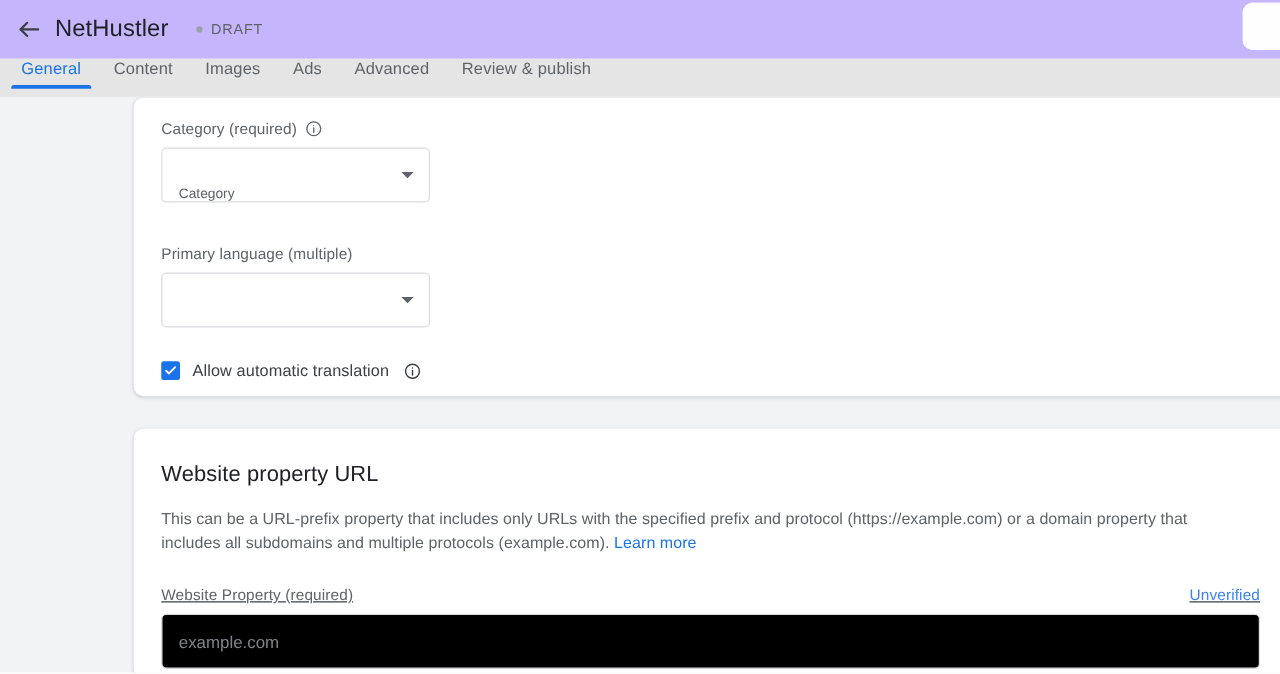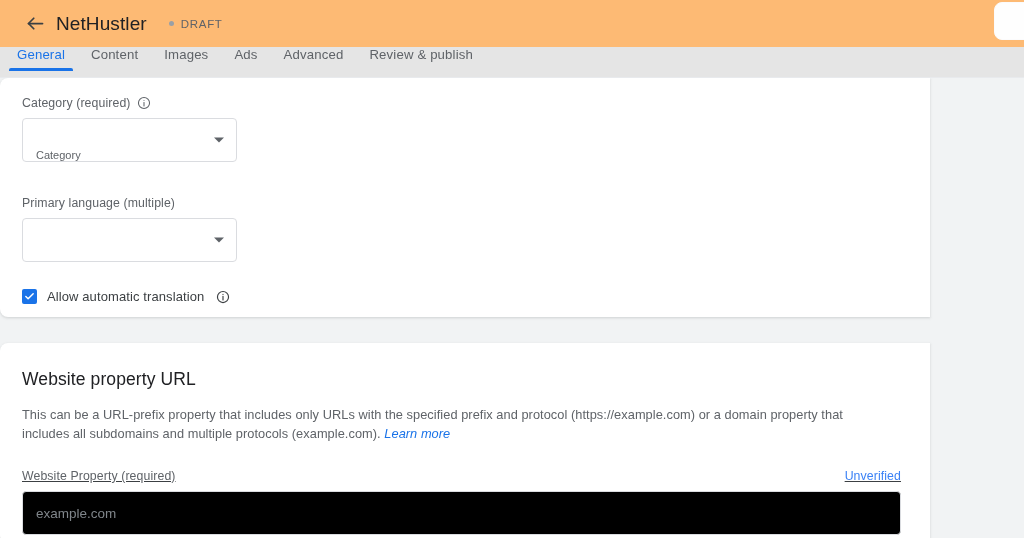--- a/index.html
+++ b/index.html
@@ -14,24 +14,24 @@
     font-family: "Liberation Sans", sans-serif;
     background: #ffffff;
     color: #3c4043;
     -webkit-font-smoothing: antialiased;
   }
 
   
   .app-header {
     position: relative;
     height: 47px;
-    background: #fdba74;
-    display: flex;
-    align-items: center;
-    padding-left: 22px;
+    background: #c4b5fd;
+    display: flex;
+    align-items: center;
+    padding-left: 10px;
   }
 
   .back-arrow {
     width: 26px;
     height: 26px;
     display: flex;
     align-items: center;
     justify-content: center;
     color: #3c4043;
     cursor: pointer;
@@ -114,20 +114,21 @@
     background: #1a73e8;
     border-radius: 2px 2px 0 0;
   }
 
   
   .page {
     position: relative;
     width: 1024px;
     height: 460px;
     background: #f1f3f4;
+    padding-left: 107px;
     overflow: hidden;
   }
 
   .card {
     background: #ffffff;
     border-radius: 8px 0 0 8px;
     box-shadow: 0 1px 2px rgba(60,64,67,0.10), 0 1px 3px 1px rgba(60,64,67,0.05);
     width: 930px;
     padding: 0 22px;
   }
@@ -243,21 +244,20 @@
     line-height: 19px;
     color: #5f6368;
     max-width: 845px;
     letter-spacing: 0.05px;
   }
 
   .link {
     color: #1a73e8;
     text-decoration: none;
     cursor: pointer;
-    font-style: italic;
   }
 
   .property-header {
     display: flex;
     align-items: baseline;
     justify-content: space-between;
     margin-top: 26px;
     width: 879px;
     text-decoration: underline;
   }

